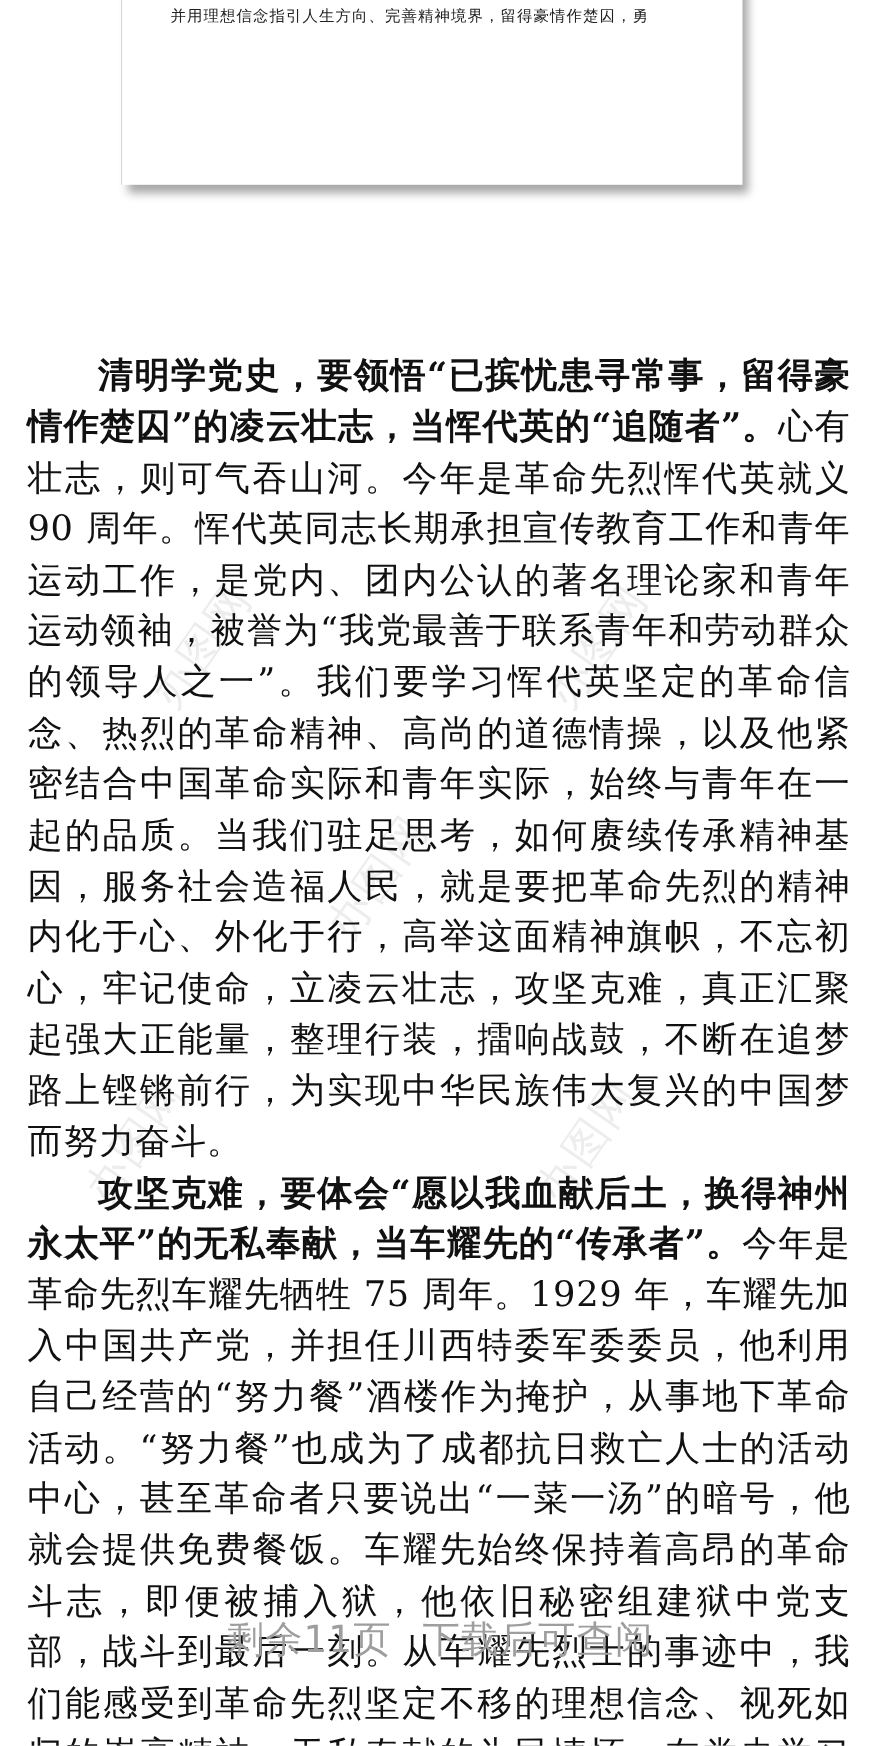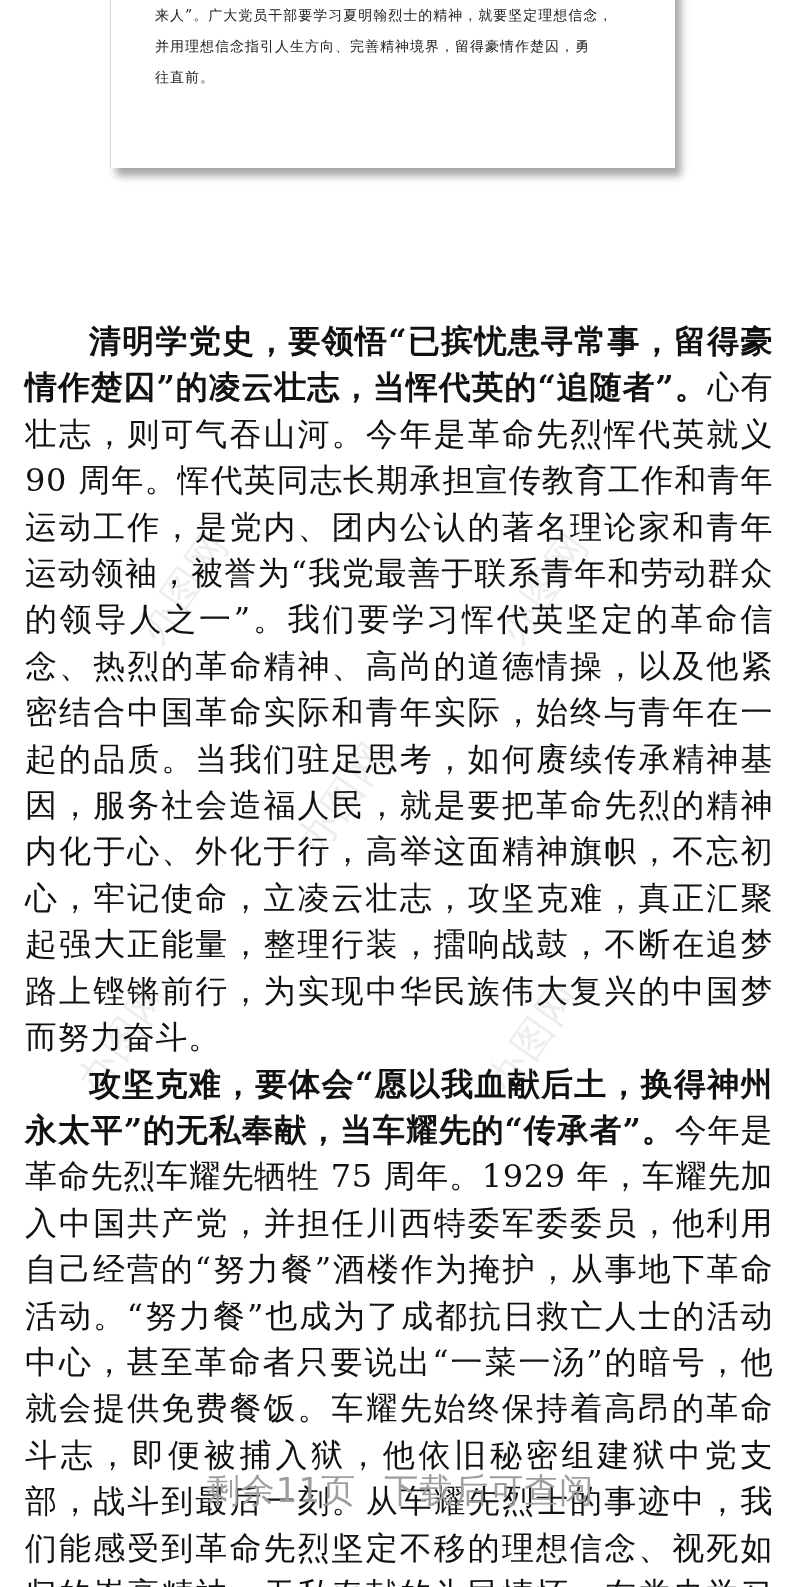--- a/index.html
+++ b/index.html
@@ -31,23 +31,21 @@
     font-family: "DejaVu Sans", "Liberation Sans", sans-serif; font-size: 34px;
     color: #9e9e9e; letter-spacing: 1px;
   }
   .more span { margin: 0 14px; }
 </style>
 </head>
 <body>
 
 <div class="card">
   <div class="card-text">
-    <p>来人”。广大党员干部要学习夏明翰烈士的精神，就要坚定理想信念，</p>
     <p>并用理想信念指引人生方向、完善精神境界，留得豪情作楚囚，勇</p>
-    <p>往直前。</p>
   </div>
 </div>
 
 <div class="watermark" style="left:120px; top:560px;">办图网</div>
 <div class="watermark" style="left:480px; top:560px;">办图网</div>
 <div class="watermark" style="left:280px; top:770px;">办图网</div>
 <div class="watermark" style="left:60px; top:1010px;">办图网</div>
 <div class="watermark" style="left:470px; top:1010px;">办图网</div>
 
 <div class="body-text">

